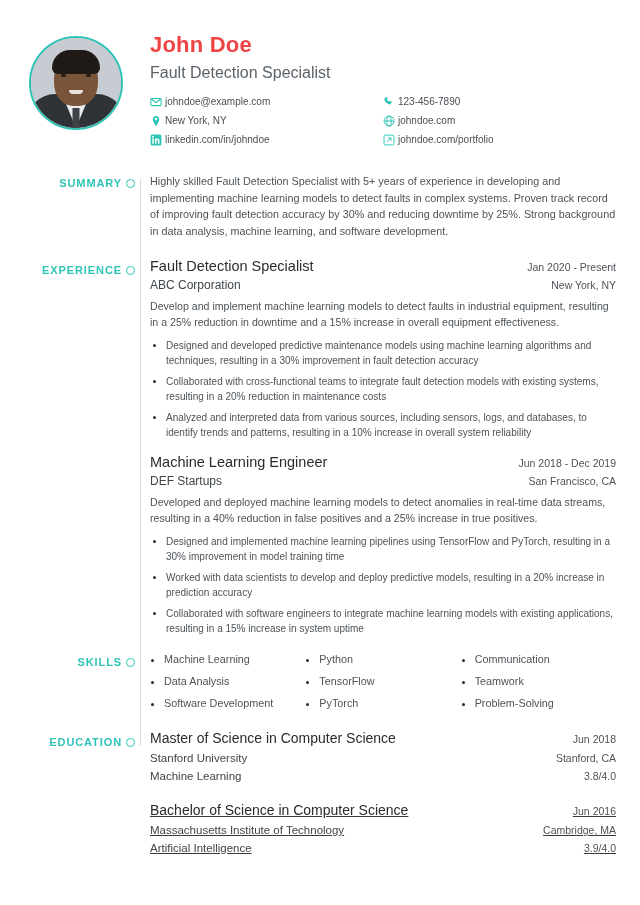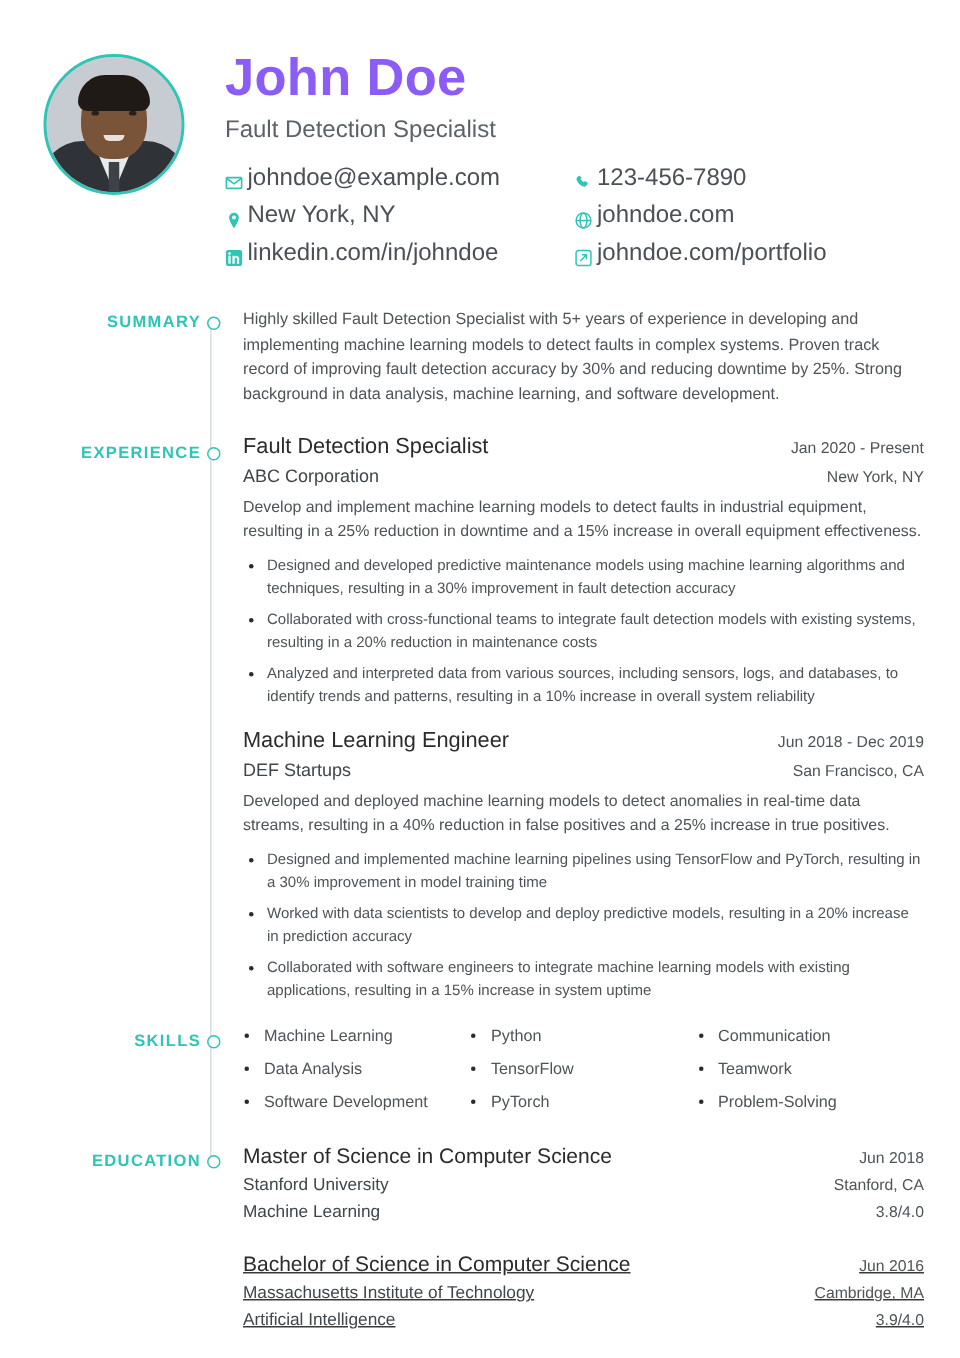--- a/index.html
+++ b/index.html
@@ -78,59 +78,59 @@
     position:absolute; top:52px; left:50%; transform:translateX(-50%);
     width:14px; height:4px; background:#e9e1dc; border-radius:0 0 7px 7px;
   }
 
   .head-main {
     flex: 1;
     padding-left: 22px;
     padding-top: 8px;
   }
   .name {
-    font-size: 35px;
+    font-size: 22px;
     font-weight: bold;
-    color: #8b5cf6;
+    color: #ef4444;
     letter-spacing: .2px;
     margin: 0 0 6px 0;
   }
   .title {
     font-size: 16px;
     color: #5b6369;
     margin: 0 0 14px 0;
   }
   .contacts {
     display: flex;
     flex-wrap: wrap;
   }
   .contact-col {
     width: 50%;
   }
   .contact {
     display: flex;
-    align-items: flex-end;
-    font-size: 16px;
+    align-items: flex-start;
+    font-size: 10px;
     color: #4a5055;
     margin-bottom: 7px;
   }
   .contact .ico {
     width: 15px;
     flex: 0 0 15px;
     color: #2ec4b6;
     display: inline-flex;
     align-items: center;
     justify-content: flex-start;
   }
   .contact .ico svg { display:block; }
 
   
   .body {
     position: relative;
-    padding-left: 12px;
+    padding-left: 0;
     margin-top: 18px;
   }
   .timeline-line {
     position: absolute;
     left: 140px;
     top: 8px;
     bottom: 108px;
     width: 1px;
     background: #d9dde0;
   }

